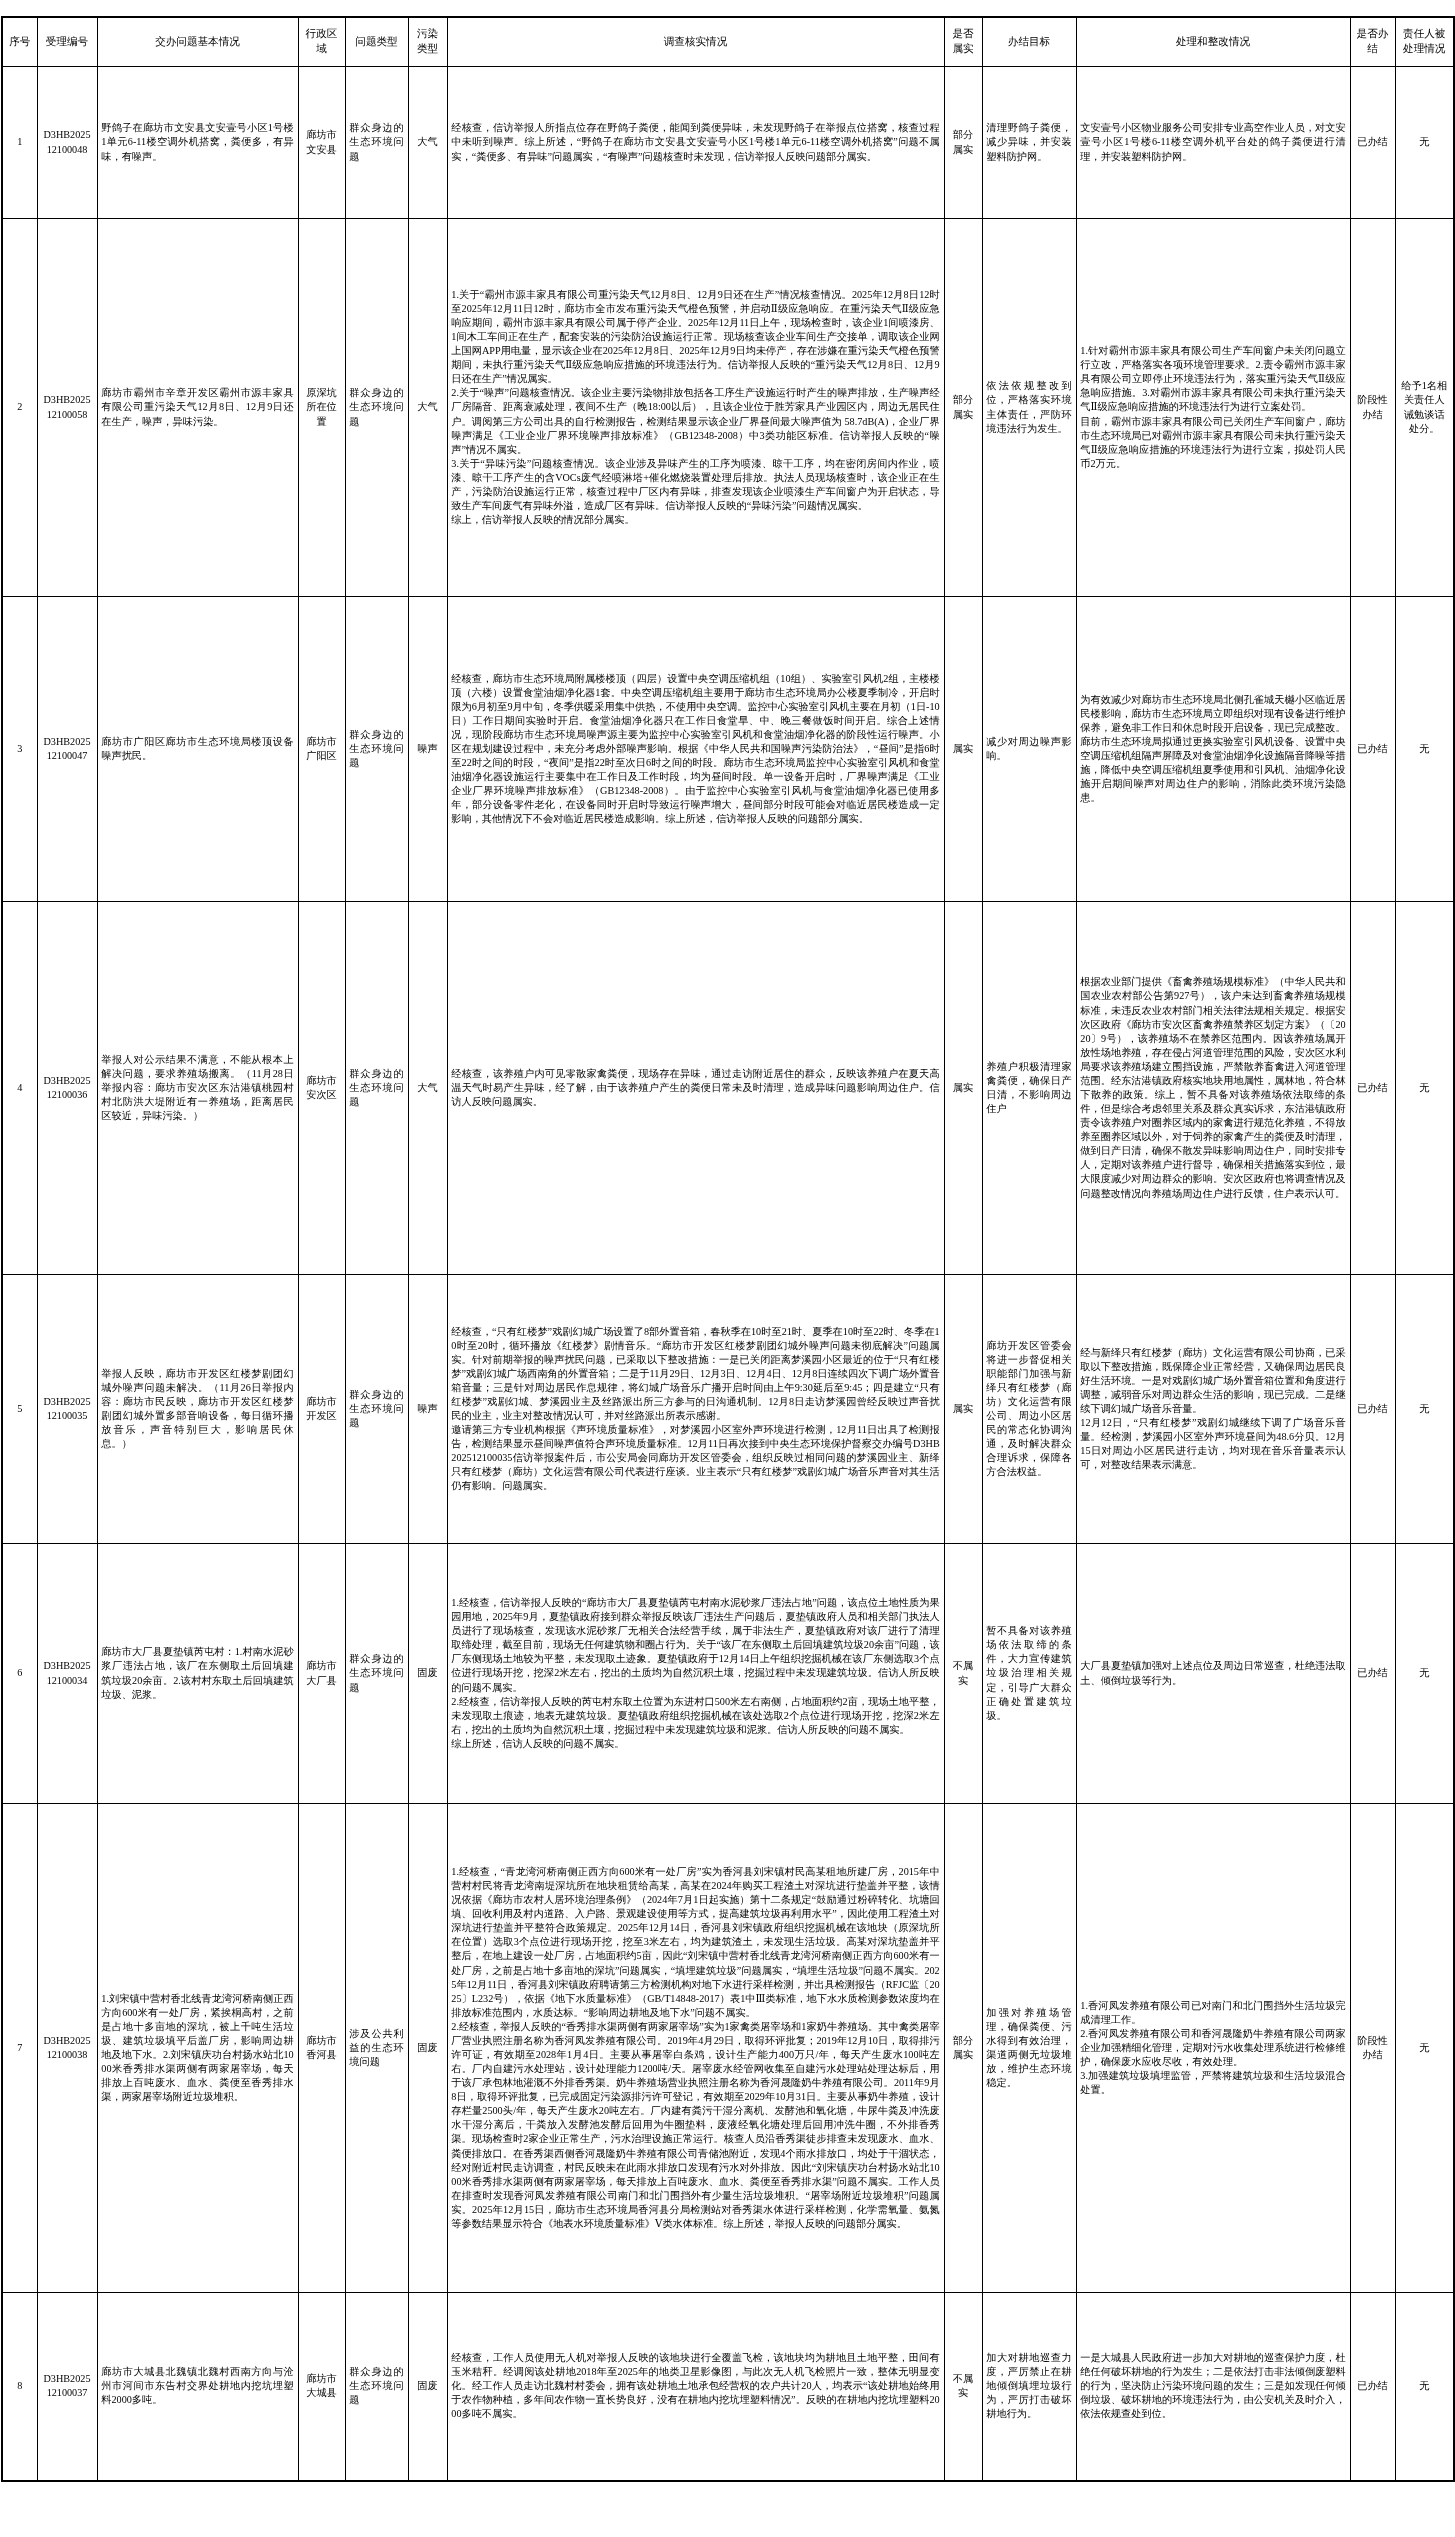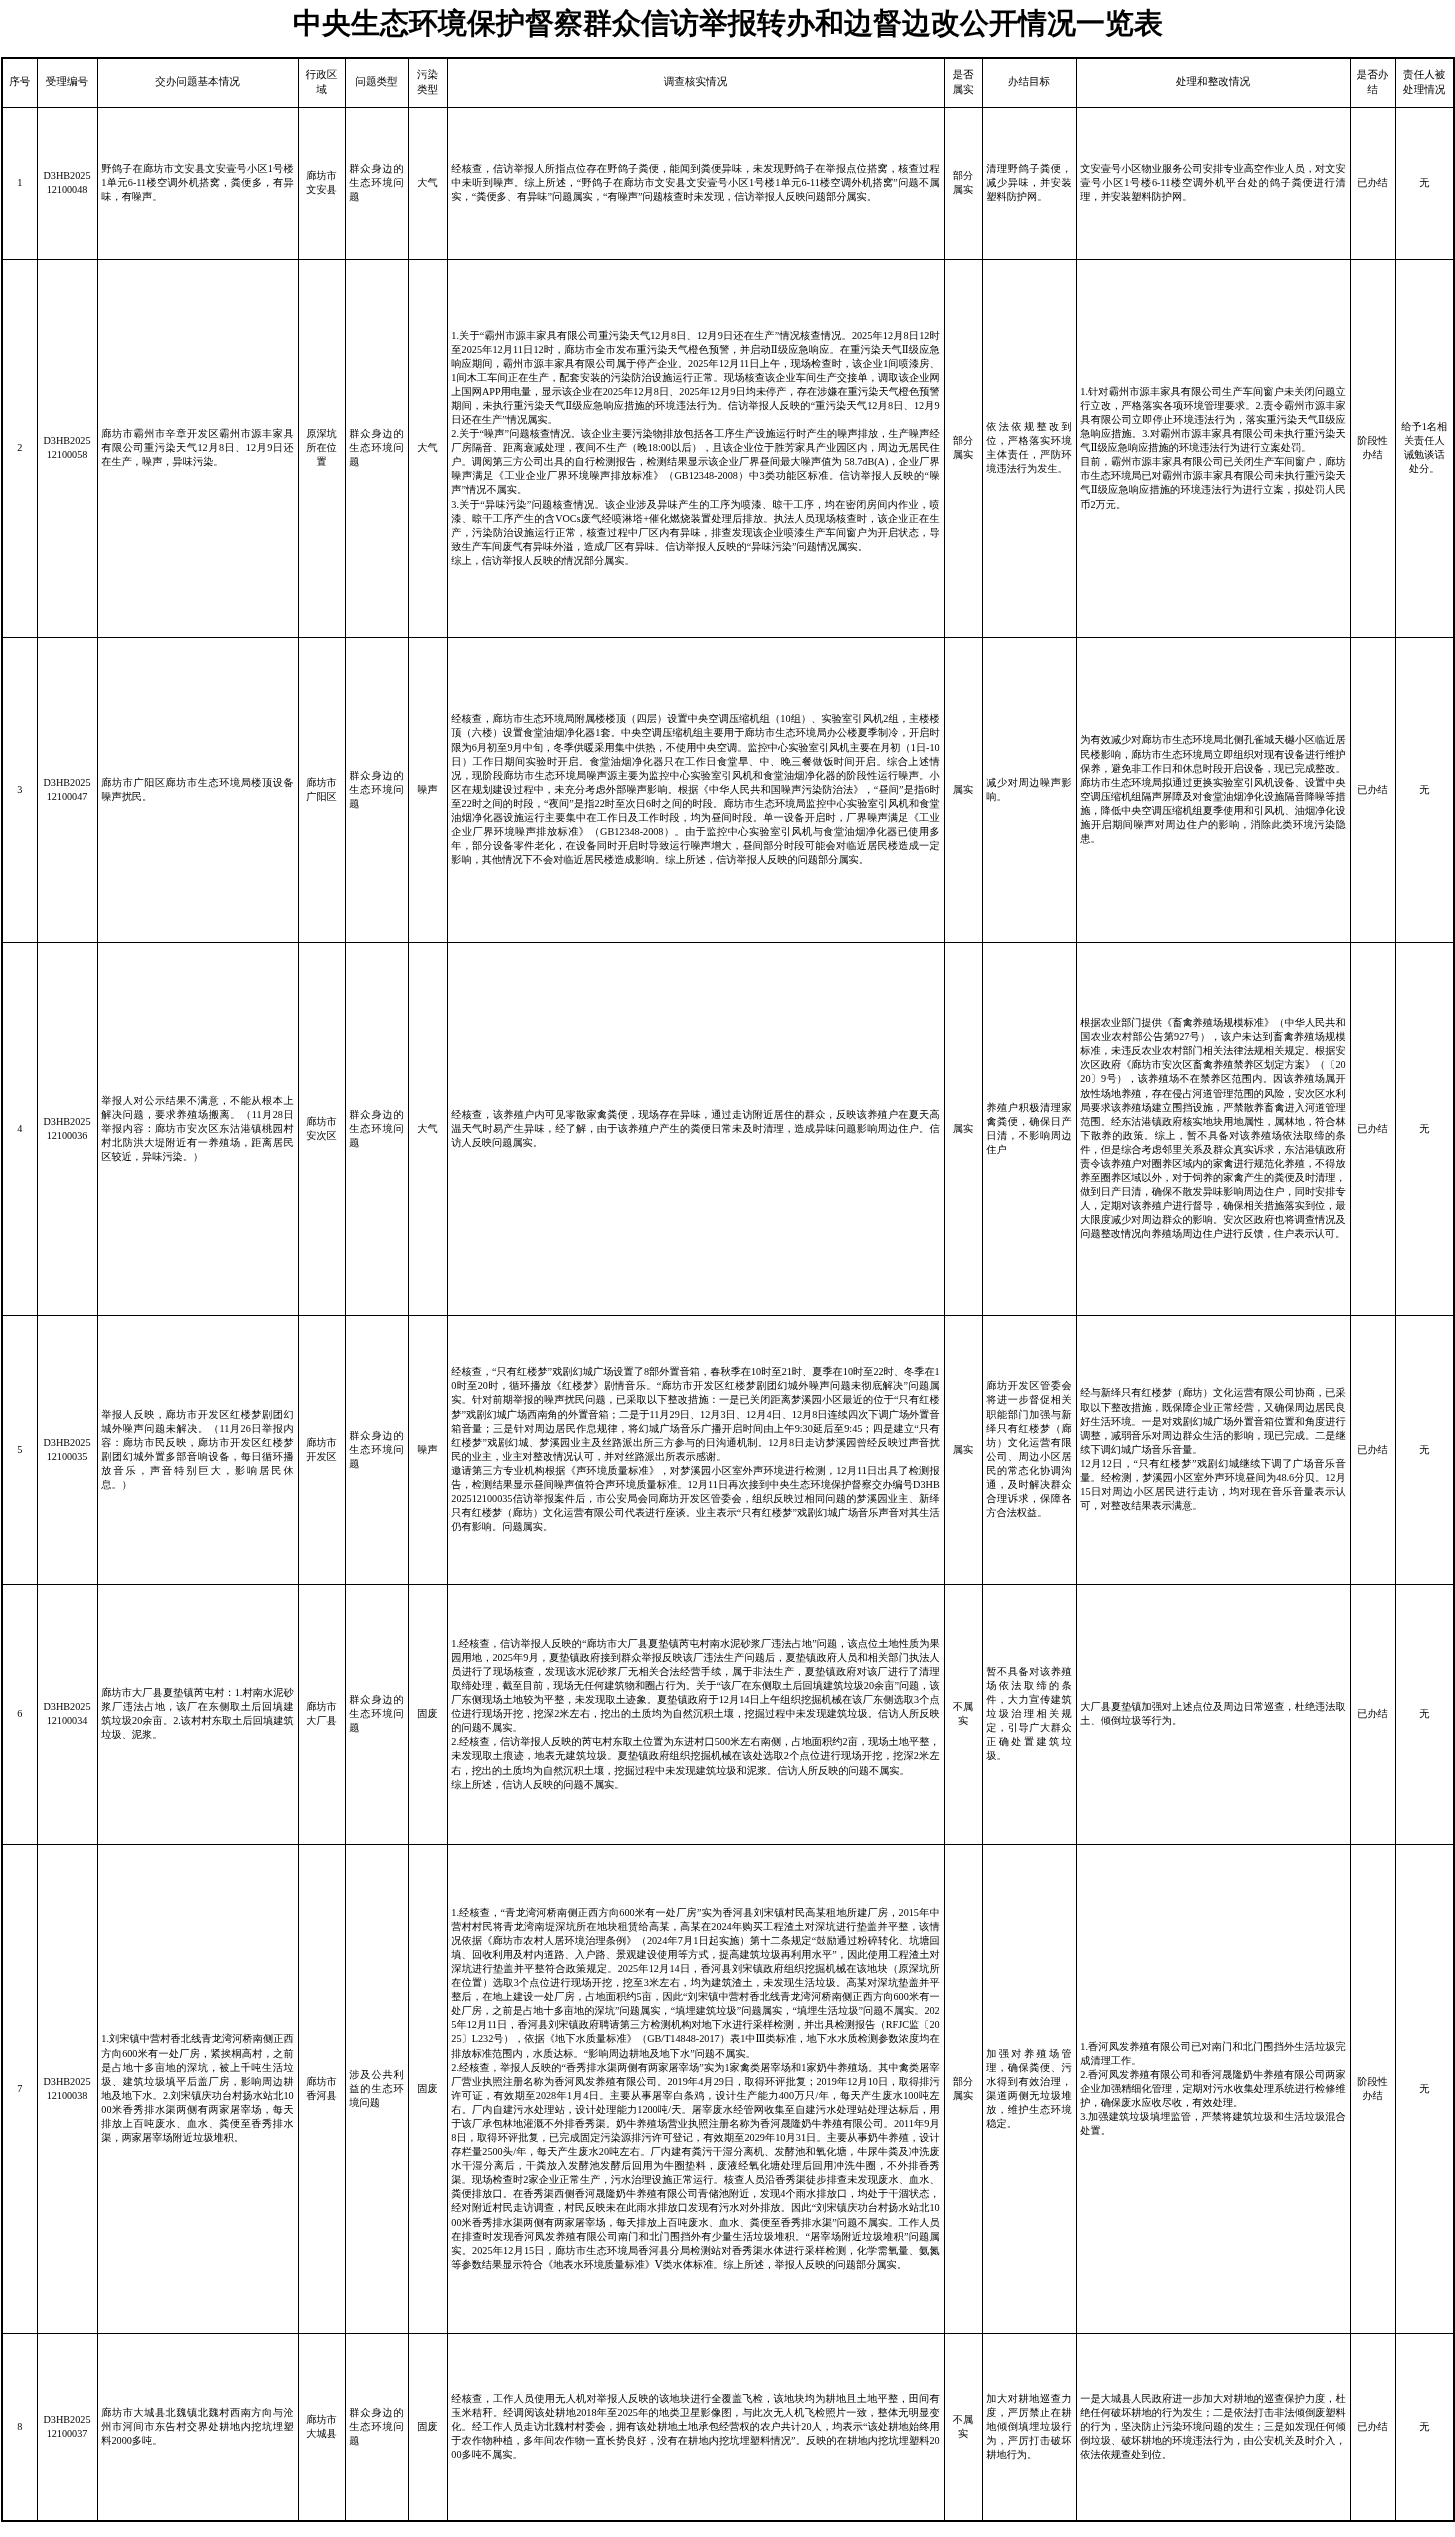--- a/index.html
+++ b/index.html
@@ -19,21 +19,20 @@
   tbody tr:nth-child(4){height:373px;}
   tbody tr:nth-child(5){height:269px;}
   tbody tr:nth-child(6){height:260px;}
   tbody tr:nth-child(7){height:489px;}
   tbody tr:nth-child(8){height:188px;}
 </style>
 </head>
 <body>
 
 <div class="page">
-  <div class="title">中央生态环境保护督察群众信访举报转办和边督边改公开情况一览表</div>
 
   <table>
     <colgroup>
       <col style="width:35px">
         <col style="width:60px">
         <col style="width:201px">
       <col style="width:47px">
         <col style="width:63px">
         <col style="width:39px">
       <col style="width:497px">

